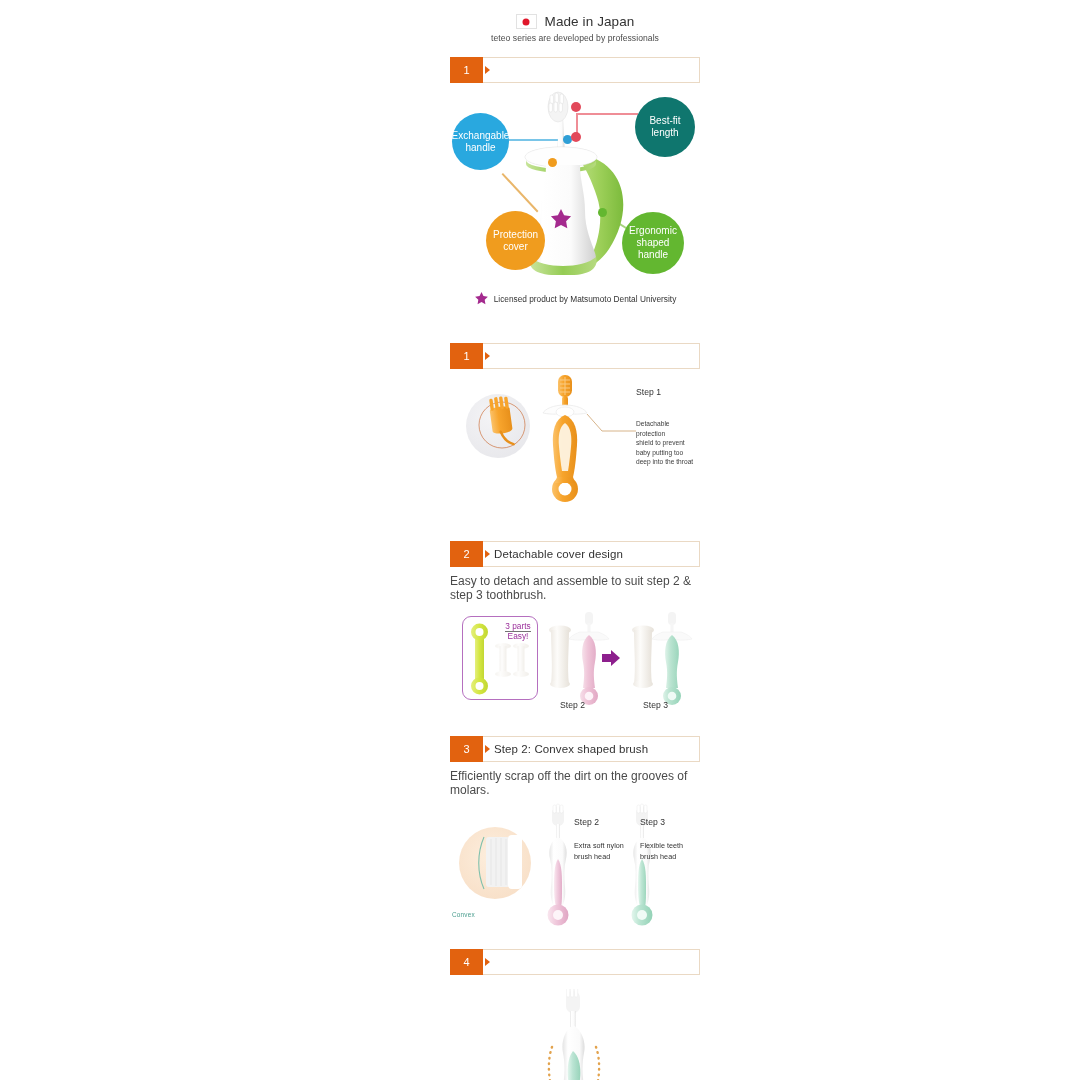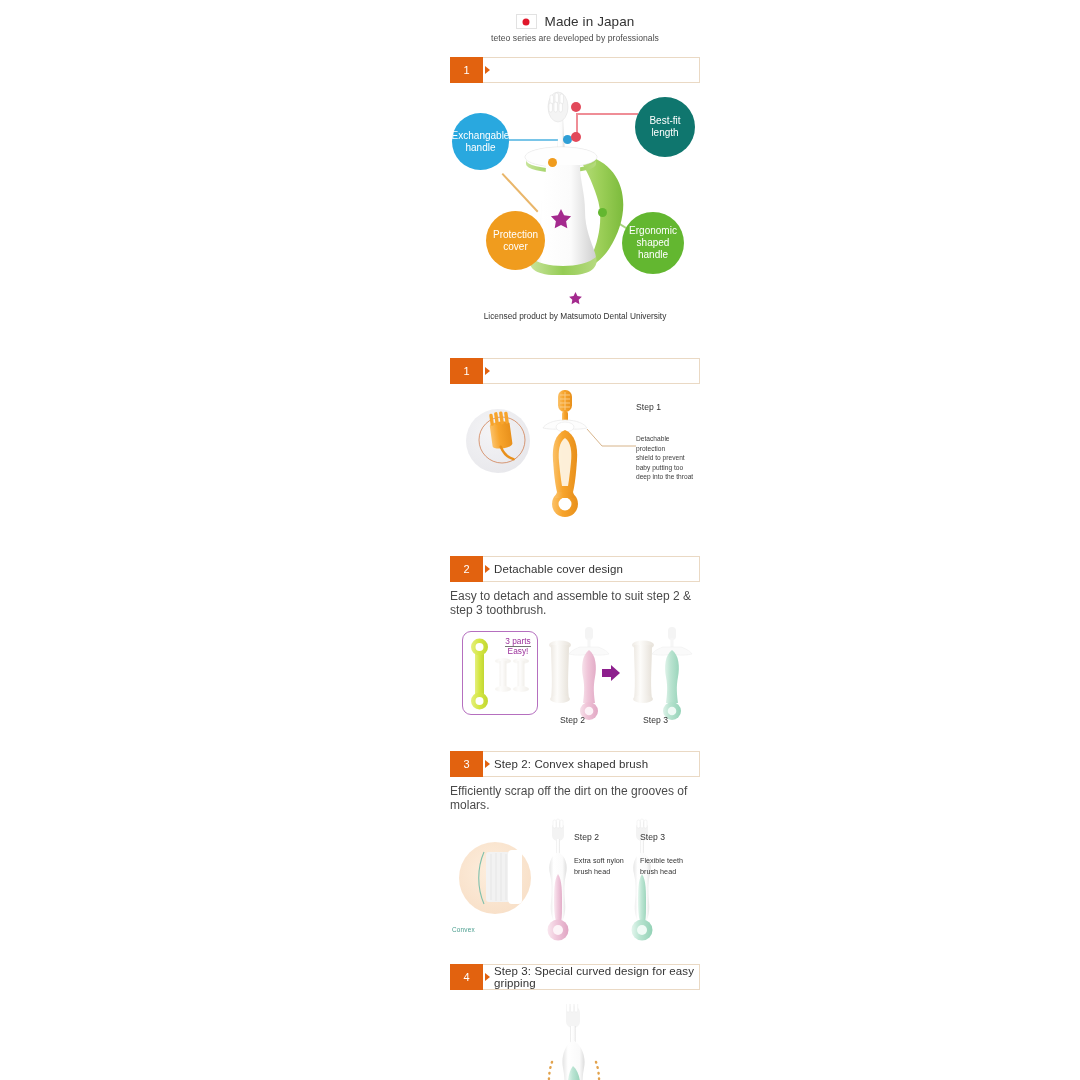--- a/index.html
+++ b/index.html
@@ -168,21 +168,20 @@
 
   
   .brush1 { position: absolute; left: 63px; top: 0px; width: 130px; height: 196px; z-index: 3; }
 
   .license {
     display: flex;
     align-items: center;
     justify-content: center;
     gap: 5px;
     margin-top: 2px;
-    flex-direction: column;
   }
   .license .txt { font-size: 8.3px; color: #333; }
   .star { width: 15px; height: 15px; flex: none; }
 
   .art { position: relative; width: 250px; }
 
   .lbl {
     position: absolute;
     font-size: 8.6px;
     color: #333333;
@@ -623,21 +622,20 @@
       <div class="lbl mid" style="left:190px; top:40px; width:62px;">
         <span>Flexible teeth</span><br>
         <span>brush head</span>
       </div>
     </div>
 
     <div style="margin-top:20px;">
       <div class="bar big">
         <div class="num">4</div>
         <div class="arrow"></div>
-        <div class="btxt">Step 3: Special curved design for easy gripping</div>
       </div>
     </div>
 
     <div class="art" style="height:140px; margin-top:14px;">
       <svg width="250" height="140" viewBox="0 0 250 140" style="position:absolute;left:0;top:0;">
         <defs>
           <linearGradient id="whiteB3" x1="0" y1="0" x2="1" y2="0">
             <stop offset="0" stop-color="#e4e4e4"></stop>
             <stop offset="0.25" stop-color="#ffffff"></stop>
             <stop offset="0.78" stop-color="#fafafa"></stop>

